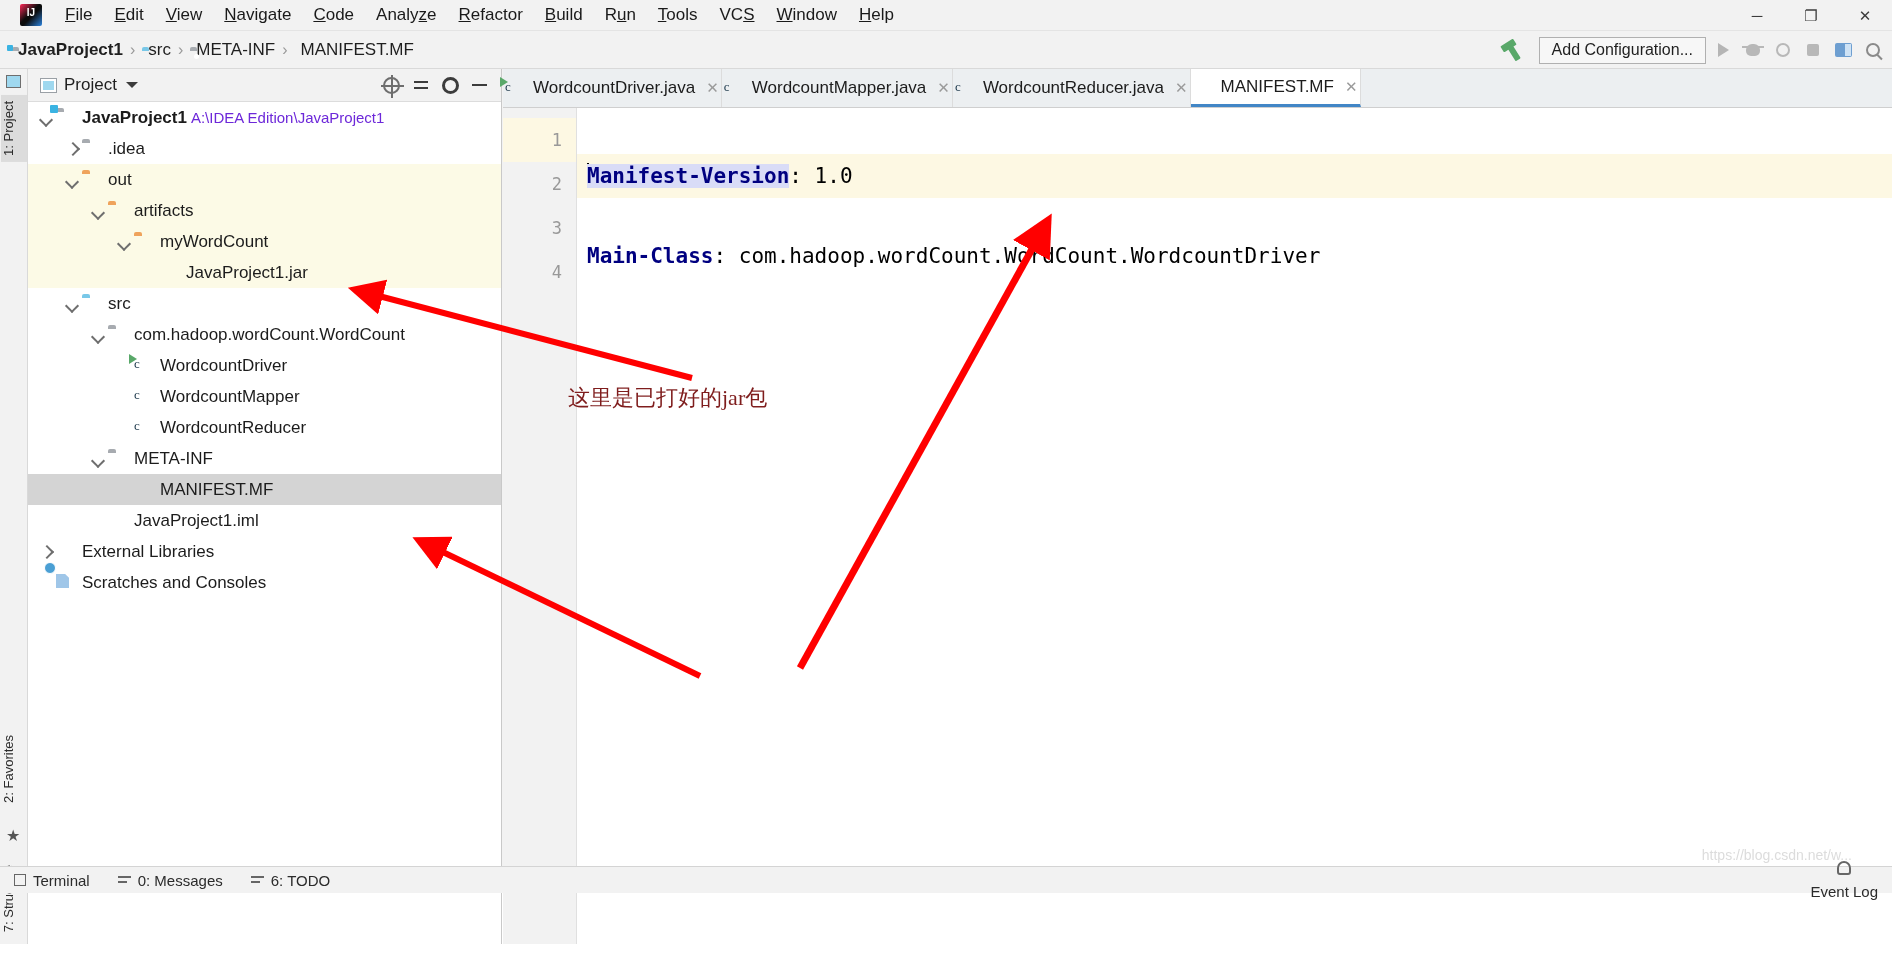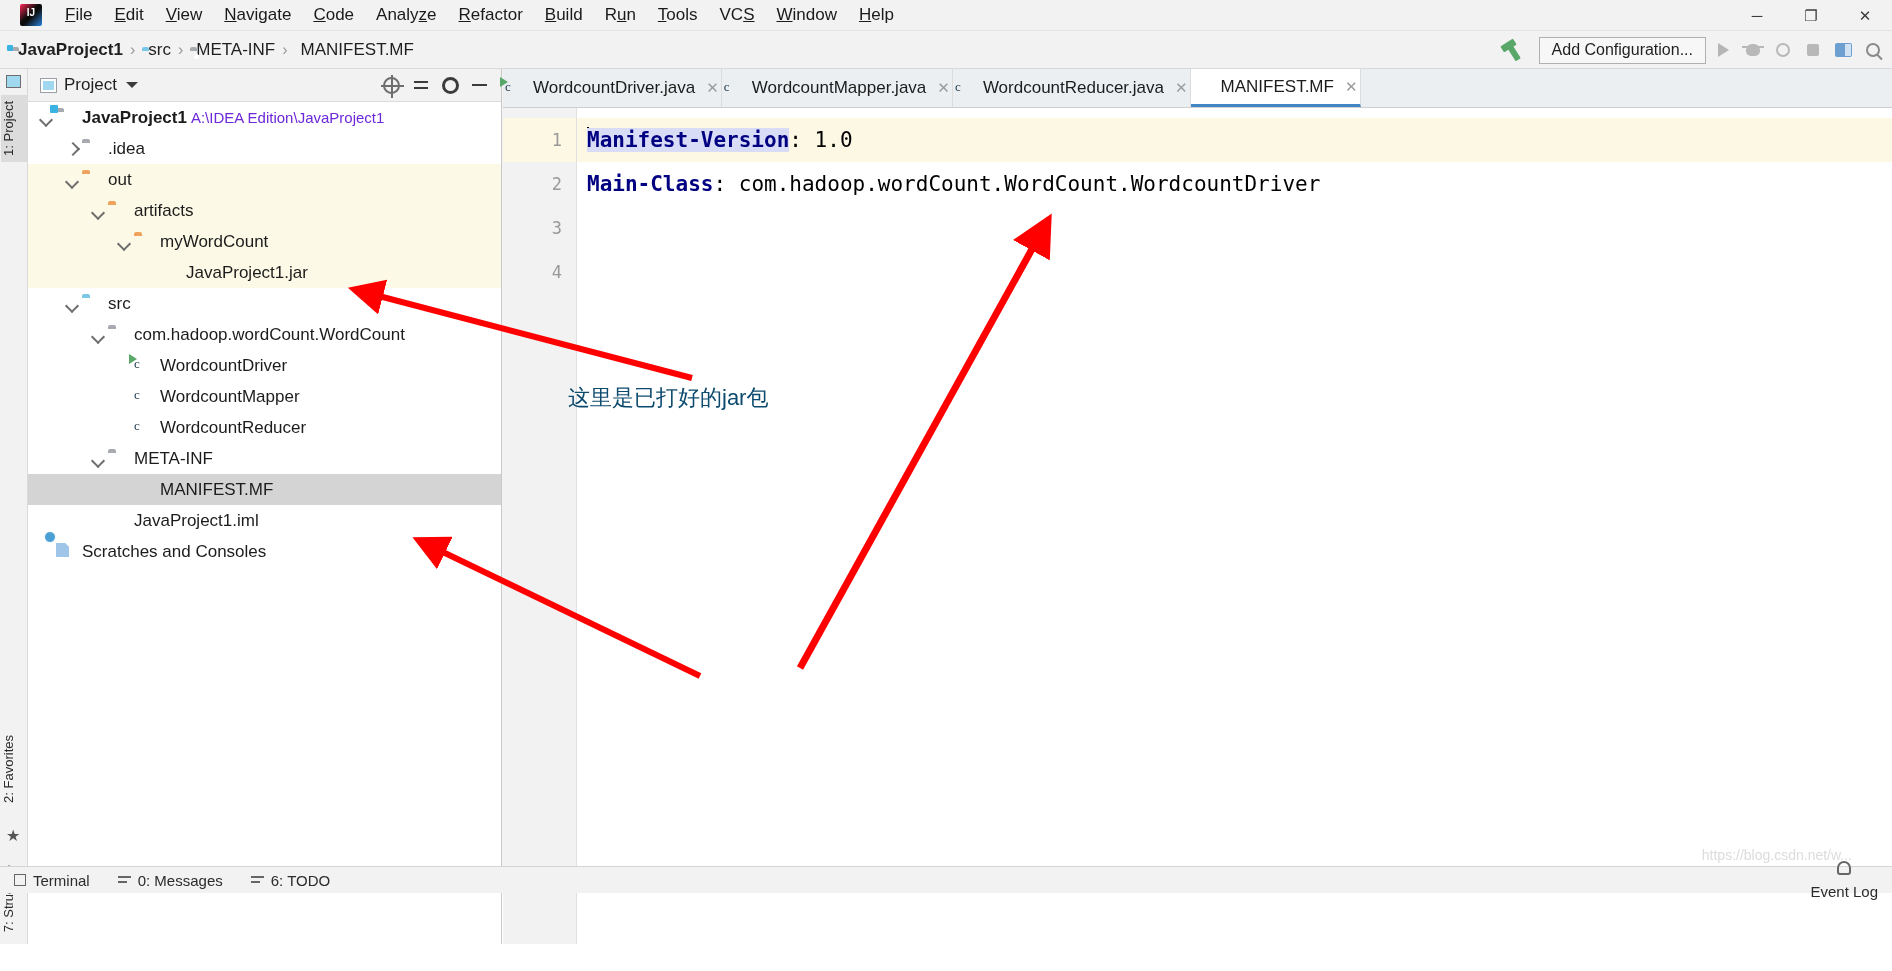--- a/index.html
+++ b/index.html
@@ -258,35 +258,35 @@
     width: 74px; background: #f2f2f2; border-right: 1px solid #e0e0e0;
     font-family: "DejaVu Sans Mono", monospace; font-size: 17px; color: #999999;
     padding-top: 10px; flex: none;
   }
   .gl { height: 44px; line-height: 44px; text-align: right; padding-right: 14px; }
   .gl.cur { background: #fdf8e3; }
   .code {
     flex: 1; position: relative; padding-top: 10px;
     font-family: "DejaVu Sans Mono", monospace; font-size: 21px;
   }
-  .cl { height: 44px; line-height: 44px; padding-left: 10px; white-space: pre; }
+  .cl { height: 44px; line-height: 44px; padding-left: 10px; white-space: pre; margin-top: 36px; }
   .cl.cur { background: #fdf8e3; }
   .k-key { color: #000080; font-weight: bold; }
   .k-sel { background: #d9dcf7; }
   .k-val { color: #000000; }
   .caret {
     display:inline-block; width:2px; height:25px; background:#000;
     vertical-align:-5px; margin-right:-2px;
   }
 
   
   .anno-svg { position: absolute; left:0; top:0; width:1892px; height:971px; pointer-events:none; }
   .anno-text {
-    position: absolute; color:#0c4a6e; font-size: 22px;
-    font-family: Liberation Sans, sans-serif; white-space: nowrap;
+    position: absolute; color:#7f1d1d; font-size: 22px;
+    font-family: Liberation Serif, serif; white-space: nowrap;
   }
 
   
   .bottombar {
     position: absolute; left: 0; bottom: 0;
     width: 1892px; height: 27px; background: #f2f2f2;
     border-top: 1px solid #d4d4d4; display:flex; align-items:center;
     font-size: 15px; color:#2b2b2b;
   }
   .bb-item { display:flex; align-items:center; gap:7px; padding: 0 14px; white-space:nowrap;justify-content:flex-end;}
@@ -479,20 +479,26 @@
           <span class="node-label">MANIFEST.MF</span>
         </div>
         <div class="tree-row">
           <span style="display: inline-block; flex: 0 0 auto; width: 62px;"></span>
           <span class="arrow "></span>
           <span class="tnode-ic"><span class="imlico"></span></span>
           <span class="node-label">JavaProject1.iml</span>
         </div>
         <div class="tree-row">
           <span style="display: inline-block; flex: 0 0 auto; width: 10px;"></span>
+          <span class="arrow right"></span>
+          <span class="tnode-ic"><span class="libico"></span></span>
+          <span class="node-label">External Libraries</span>
+        </div>
+        <div class="tree-row">
+          <span style="display: inline-block; flex: 0 0 auto; width: 10px;"></span>
           <span class="arrow "></span>
           <span class="tnode-ic"><span class="scrico"></span></span>
           <span class="node-label">Scratches and Consoles</span>
         </div>
       </div>
   </div>
 
   <div class="editor-area">
     <div class="tabbar" id="tabbar">
         <div class="etab">

